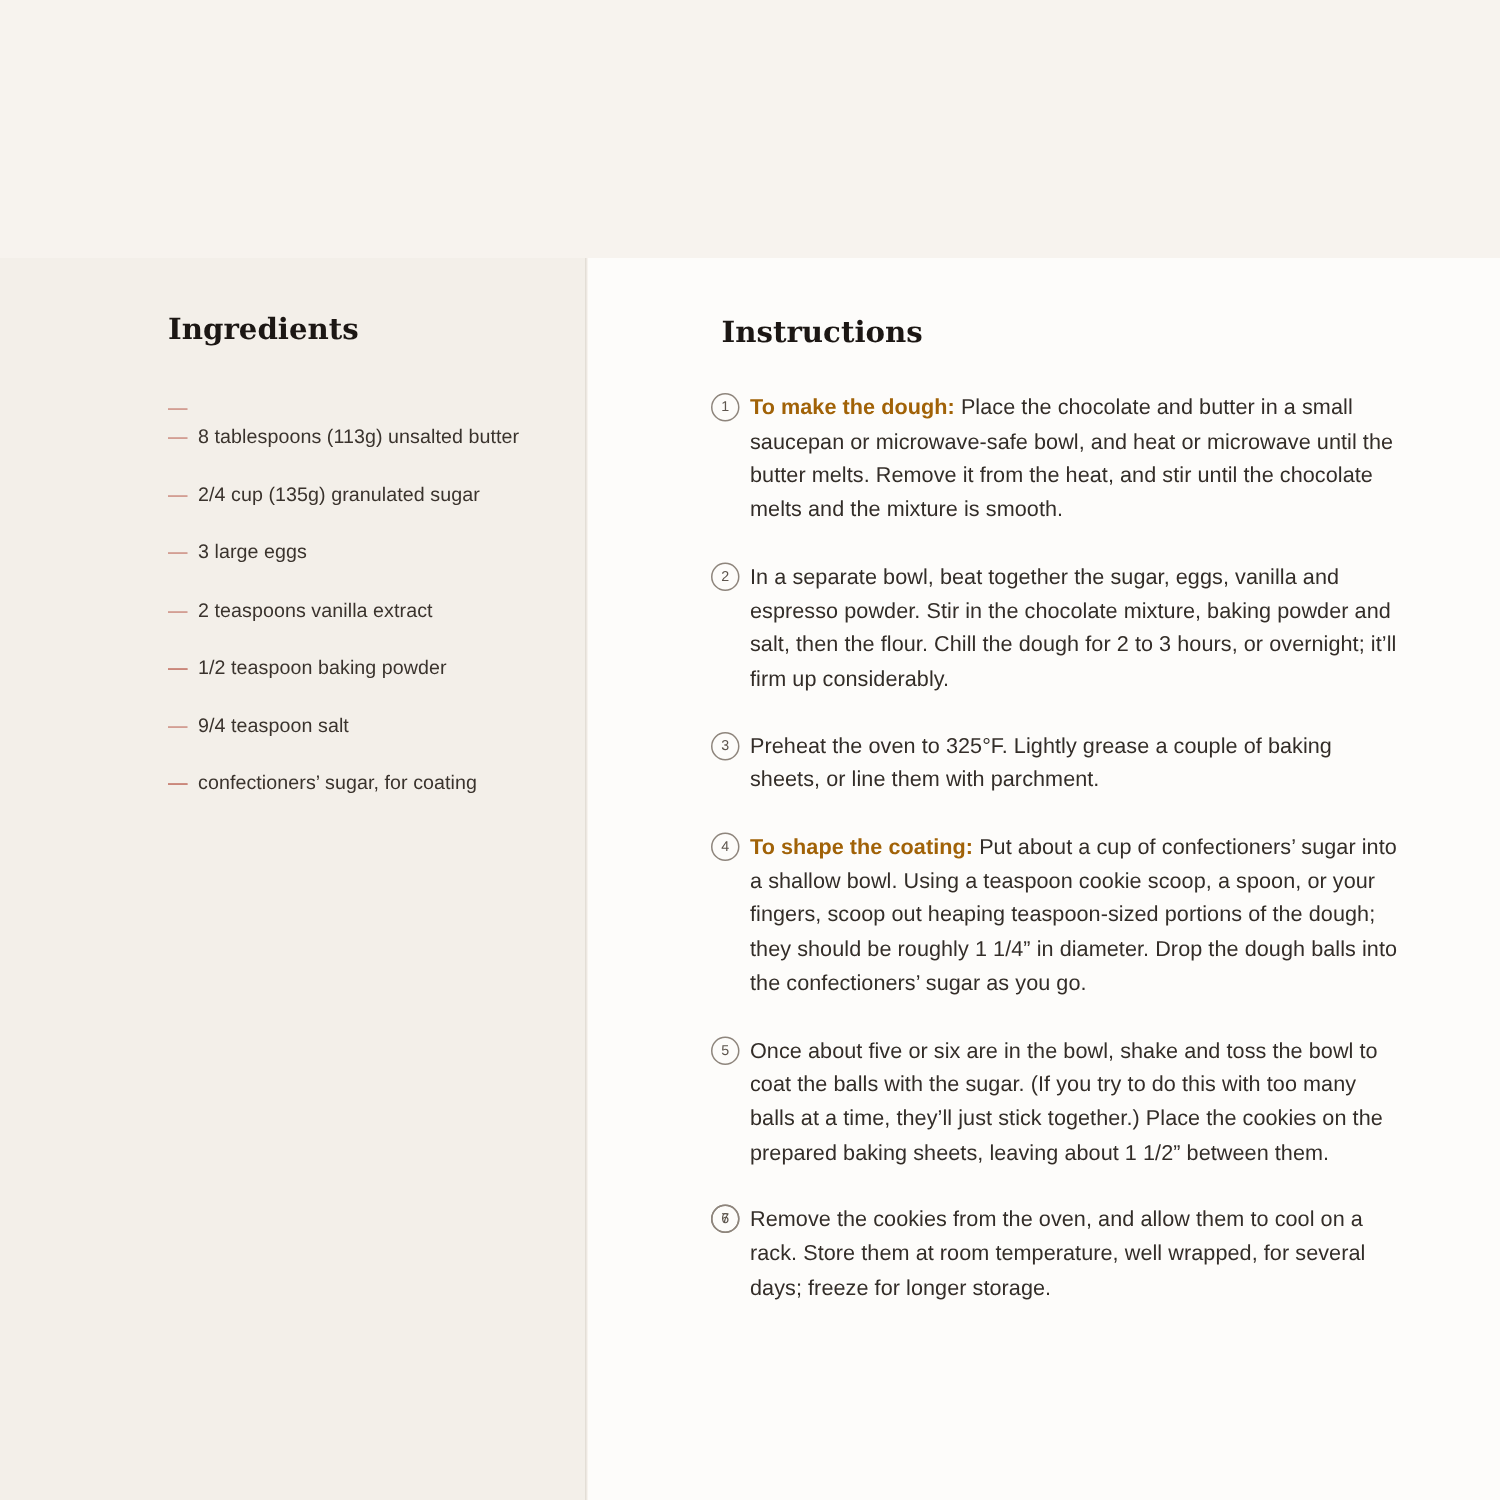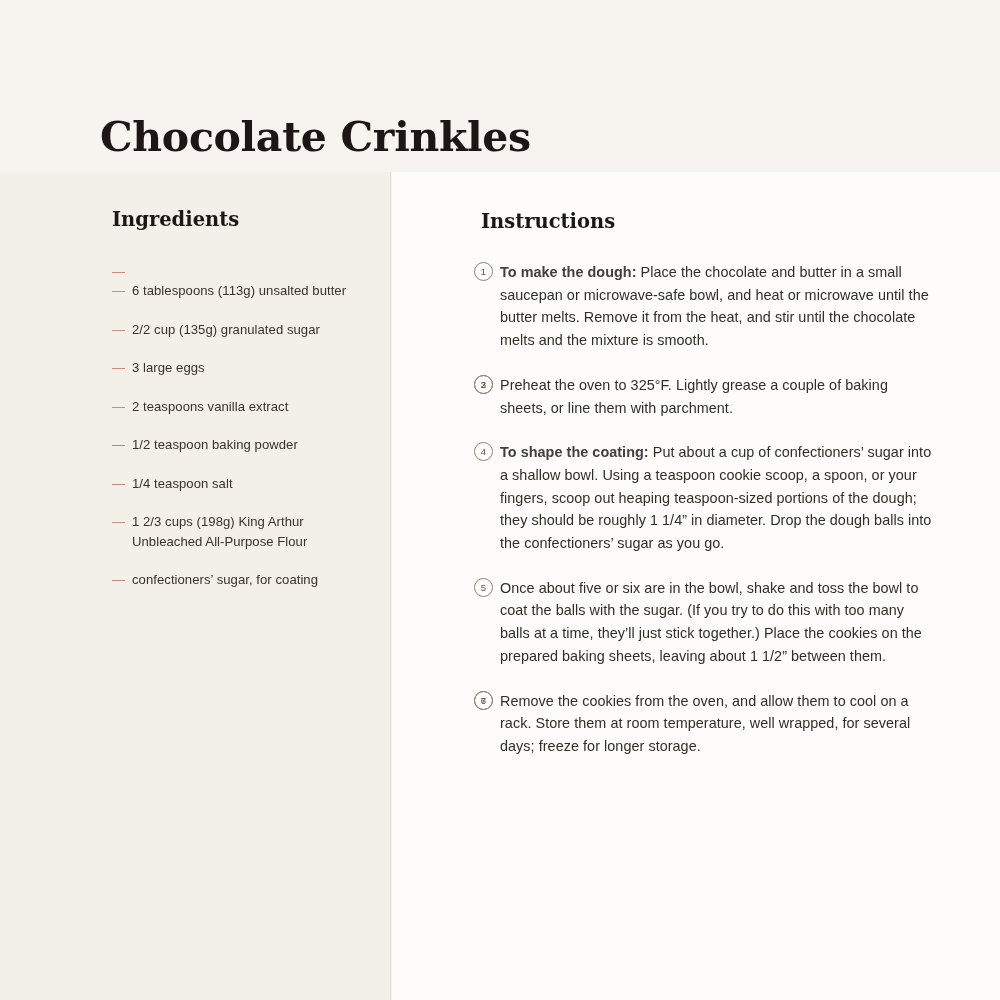--- a/index.html
+++ b/index.html
@@ -139,88 +139,84 @@
     border: 1px solid #8e857c;
     border-radius: 50%;
     font-size: 9.5px;
     line-height: 17px;
     text-align: center;
     color: #5d554d;
     font-family: "Liberation Sans", sans-serif;
   }
   .ins-lead {
     font-weight: 700;
-    color: #404040;
+    color: #a16207;
   }
 </style>
 </head>
 <body>
 
 <div class="page">
 
-  <div class="title-band">
-    <h1 class="recipe-title">Chocolate Crinkles</h1>
-  </div>
 
   <div class="body-wrap">
 
     <div class="col-ingredients">
       <h2 class="section-head ing-head">Ingredients</h2>
       <ul class="ing-list">
         <li class="ing-item">
           <span class="ing-dash">—</span>
         </li>
         <li class="ing-item">
           <span class="ing-dash">—</span>
-          <span>6 tablespoons (113g) unsalted butter</span>
-        </li>
-        <li class="ing-item">
-          <span class="ing-dash">—</span>
-          <span>2/2 cup (135g) granulated sugar</span>
+          <span>8 tablespoons (113g) unsalted butter</span>
+        </li>
+        <li class="ing-item">
+          <span class="ing-dash">—</span>
+          <span>2/4 cup (135g) granulated sugar</span>
         </li>
         <li class="ing-item">
           <span class="ing-dash">—</span>
           <span>3 large eggs</span>
         </li>
         <li class="ing-item">
           <span class="ing-dash">—</span>
           <span>2 teaspoons vanilla extract</span>
         </li>
         <li class="ing-item">
           <span class="ing-dash">—</span>
         </li>
         <li class="ing-item">
           <span class="ing-dash">—</span>
           <span>1/2 teaspoon baking powder</span>
         </li>
         <li class="ing-item">
           <span class="ing-dash">—</span>
-          <span>1/4 teaspoon salt</span>
-        </li>
-        <li class="ing-item">
-          <span class="ing-dash">—</span>
-          <span>1 2/3 cups (198g) King Arthur Unbleached All-Purpose Flour</span>
+          <span>9/4 teaspoon salt</span>
+        </li>
+        <li class="ing-item">
+          <span class="ing-dash">—</span>
         </li>
         <li class="ing-item">
           <span class="ing-dash">—</span>
           <span>confectioners’ sugar, for coating</span>
         </li>
       </ul>
     </div>
 
     <div class="col-instructions">
       <h2 class="section-head ins-head">Instructions</h2>
       <ol class="ins-list">
         <li class="ins-item">
           <span class="ins-num">1</span>
           <span class="ins-lead">To make the dough:</span><span> Place the chocolate and butter in a small saucepan or microwave-safe bowl, and heat or microwave until the butter melts. Remove it from the heat, and stir until the chocolate melts and the mixture is smooth.</span>
         </li>
         <li class="ins-item">
           <span class="ins-num">2</span>
-          <span class="ins-lead"></span>
+          <span class="ins-lead"></span><span>In a separate bowl, beat together the sugar, eggs, vanilla and espresso powder. Stir in the chocolate mixture, baking powder and salt, then the flour. Chill the dough for 2 to 3 hours, or overnight; it’ll firm up considerably.</span>
         </li>
         <li class="ins-item">
           <span class="ins-num">3</span>
           <span class="ins-lead"></span><span>Preheat the oven to 325°F. Lightly grease a couple of baking sheets, or line them with parchment.</span>
         </li>
         <li class="ins-item">
           <span class="ins-num">4</span>
           <span class="ins-lead">To shape the coating:</span><span> Put about a cup of confectioners’ sugar into a shallow bowl. Using a teaspoon cookie scoop, a spoon, or your fingers, scoop out heaping teaspoon-sized portions of the dough; they should be roughly 1 1/4” in diameter. Drop the dough balls into the confectioners’ sugar as you go.</span>
         </li>
         <li class="ins-item">

